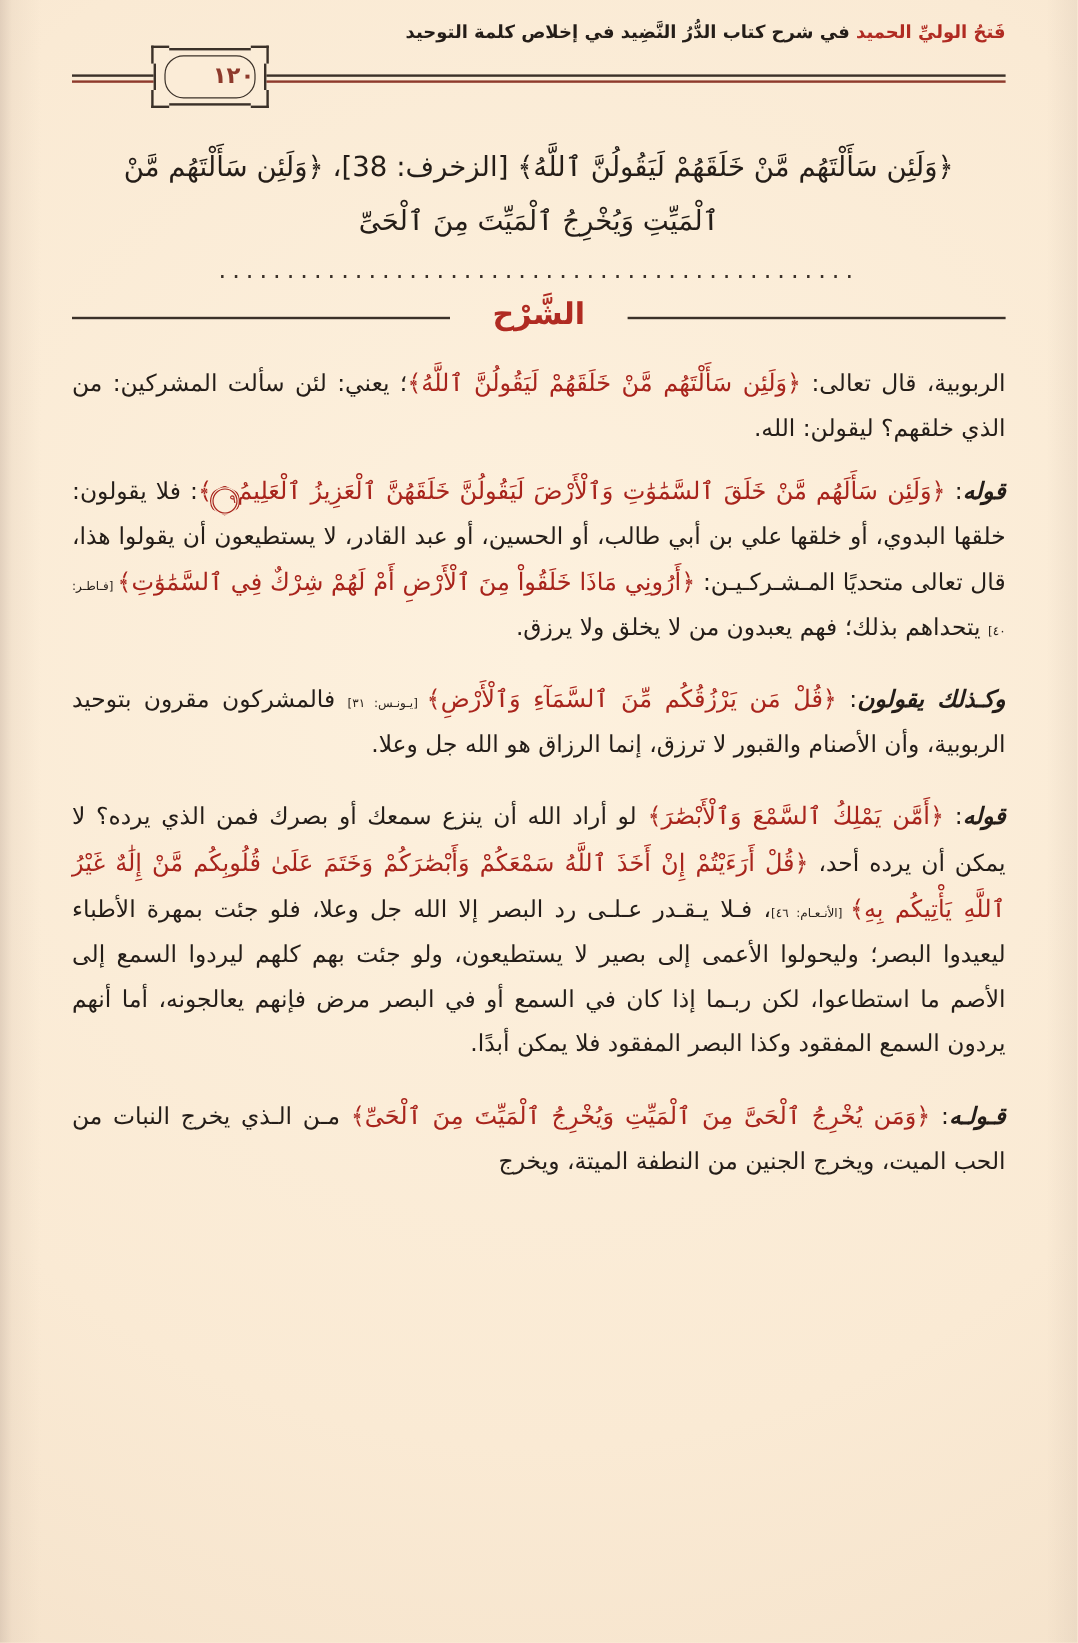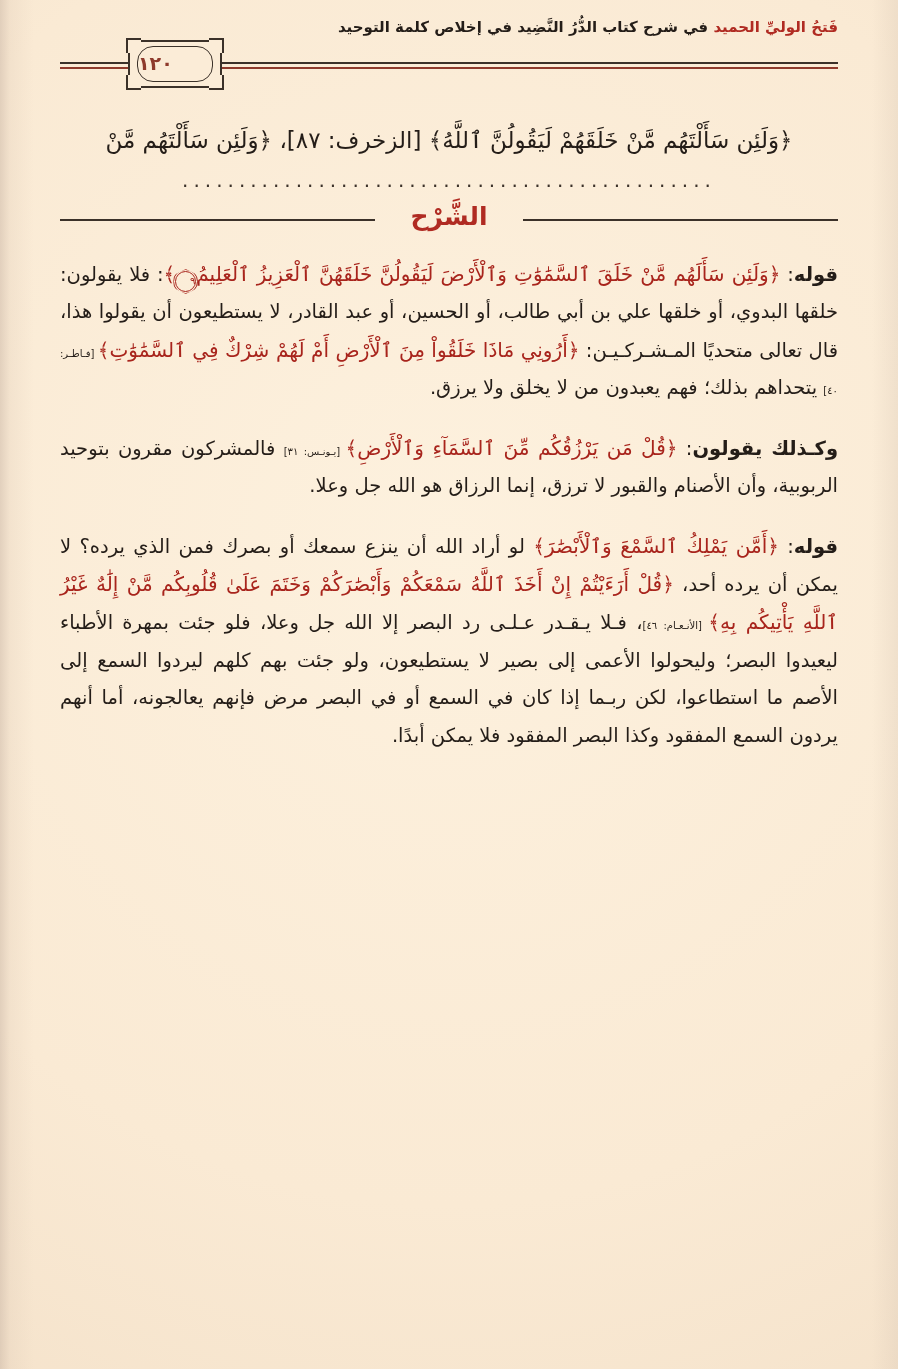--- a/index.html
+++ b/index.html
@@ -100,21 +100,21 @@
   .pagenum .n-tr { top: -2px;  right: -2px; border-left: none;  border-bottom: none; }
   .pagenum .n-bl { bottom: -2px; left: -2px;  border-right: none; border-top: none; }
   .pagenum .n-br { bottom: -2px; right: -2px; border-left: none;  border-top: none; }
   .pagenum .inner {
     position: absolute;
     top: 6px; bottom: 6px; left: 9px; right: 9px;
     border: 1.6px solid #3b3129;
     border-radius: 16px;
     display: flex;
     align-items: center;
-    justify-content: flex-end;
+    justify-content: flex-start;
   }
   .pagenum .num {
     font-size: 19px;
     font-weight: bold;
     color: #8e3a2c;
     letter-spacing: 1px;
     line-height: 1;
     transform: translateY(-1px);
   }
 
@@ -209,20 +209,21 @@
     color: #241d18;
     text-align: justify;
     text-align-last: right;
     direction: rtl;
     margin: 0 0 14px 0;
   }
   .para.gap   { margin-top: 22px; }
   .para .lead {
     font-weight: bold;
     letter-spacing: 2px;
+    font-style: italic;
   }
   .para .qt {
     color: #a8241c;
     font-size: 20px;
   }
   .para .ref {
     font-size: 10px;
     color: #241d18;
   }
   .para .aya-mark {
@@ -254,40 +255,49 @@
       <div class="notch n-bl"></div>
       <div class="notch n-br"></div>
       <div class="inner">
         <span class="num">١٢٠</span>
       </div>
     </div>
   </div>
 
   <div class="quran-block">
     <span class="line">
-      <span class="q-verse">﴿وَلَئِن سَأَلْتَهُم مَّنْ خَلَقَهُمْ لَيَقُولُنَّ ٱللَّهُ﴾ [الزخرف: ٨٧]، ﴿وَلَئِن سَأَلْتَهُم مَّنْ</span>
+      <span class="q-verse">﴿وَلَئِن سَأَلْتَهُم مَّنْ خَلَقَهُمْ لَيَقُولُنَّ ٱللَّهُ﴾ [الزخرف: 38]، ﴿وَلَئِن سَأَلْتَهُم مَّنْ</span>
+    </span>
+    <span class="line">
+      <span class="q-verse">ٱلْمَيِّتِ وَيُخْرِجُ ٱلْمَيِّتَ مِنَ ٱلْحَىِّ</span>
     </span>
     <span class="dotline">
       <span>...............................................</span>
     </span>
   </div>
 
   <div class="sharh">
     <div class="rule"></div>
     <div class="label">الشَّرْح</div>
     <div class="rule"></div>
   </div>
 
+  <p class="para">
+    <span>الربوبية، قال تعالى: </span><span class="qt">﴿وَلَئِن سَأَلْتَهُم مَّنْ خَلَقَهُمْ لَيَقُولُنَّ ٱللَّهُ﴾</span><span>؛ يعني: لئن سألت المشركين: من الذي خلقهم؟ ليقولن: الله.</span>
+  </p>
 
   <p class="para">
     <span class="lead">قوله</span><span>: </span><span class="qt">﴿وَلَئِن سَأَلَهُم مَّنْ خَلَقَ ٱلسَّمَٰوَٰتِ وَٱلْأَرْضَ لَيَقُولُنَّ خَلَقَهُنَّ ٱلْعَزِيزُ ٱلْعَلِيمُ</span><span class="aya-mark">٩</span><span class="qt">﴾</span><span>: فلا يقولون: خلقها البدوي، أو خلقها علي بن أبي طالب، أو الحسين، أو عبد القادر، لا يستطيعون أن يقولوا هذا، قال تعالى متحديًا المـشـركـيـن: </span><span class="qt">﴿أَرُونِي مَاذَا خَلَقُواْ مِنَ ٱلْأَرْضِ أَمْ لَهُمْ شِرْكٌ فِي ٱلسَّمَٰوَٰتِ﴾</span><span class="ref"> [فـاطـر: ٤٠]</span><span> يتحداهم بذلك؛ فهم يعبدون من لا يخلق ولا يرزق.</span>
   </p>
 
   <p class="para gap">
     <span class="lead">وكـذلك يقولون</span><span>: </span><span class="qt">﴿قُلْ مَن يَرْزُقُكُم مِّنَ ٱلسَّمَآءِ وَٱلْأَرْضِ﴾</span><span class="ref"> [يـونـس: ٣١]</span><span> فالمشركون مقرون بتوحيد الربوبية، وأن الأصنام والقبور لا ترزق، إنما الرزاق هو الله جل وعلا.</span>
   </p>
 
   <p class="para gap">
     <span class="lead">قوله</span><span>: </span><span class="qt">﴿أَمَّن يَمْلِكُ ٱلسَّمْعَ وَٱلْأَبْصَٰرَ﴾</span><span> لو أراد الله أن ينزع سمعك أو بصرك فمن الذي يرده؟ لا يمكن أن يرده أحد، </span><span class="qt">﴿قُلْ أَرَءَيْتُمْ إِنْ أَخَذَ ٱللَّهُ سَمْعَكُمْ وَأَبْصَٰرَكُمْ وَخَتَمَ عَلَىٰ قُلُوبِكُم مَّنْ إِلَٰهٌ غَيْرُ ٱللَّهِ يَأْتِيكُم بِهِ﴾</span><span class="ref"> [الأنـعـام: ٤٦]</span><span>، فـلا يـقـدر عـلـى رد البصر إلا الله جل وعلا، فلو جئت بمهرة الأطباء ليعيدوا البصر؛ وليحولوا الأعمى إلى بصير لا يستطيعون، ولو جئت بهم كلهم ليردوا السمع إلى الأصم ما استطاعوا، لكن ربـما إذا كان في السمع أو في البصر مرض فإنهم يعالجونه، أما أنهم يردون السمع المفقود وكذا البصر المفقود فلا يمكن أبدًا.</span>
   </p>
 
+  <p class="para gap">
+    <span class="lead">قـولـه</span><span>: </span><span class="qt">﴿وَمَن يُخْرِجُ ٱلْحَىَّ مِنَ ٱلْمَيِّتِ وَيُخْرِجُ ٱلْمَيِّتَ مِنَ ٱلْحَىِّ﴾</span><span> مـن الـذي يخرج النبات من الحب الميت، ويخرج الجنين من النطفة الميتة، ويخرج</span>
+  </p>
 
 </div>
 
 </body></html>

